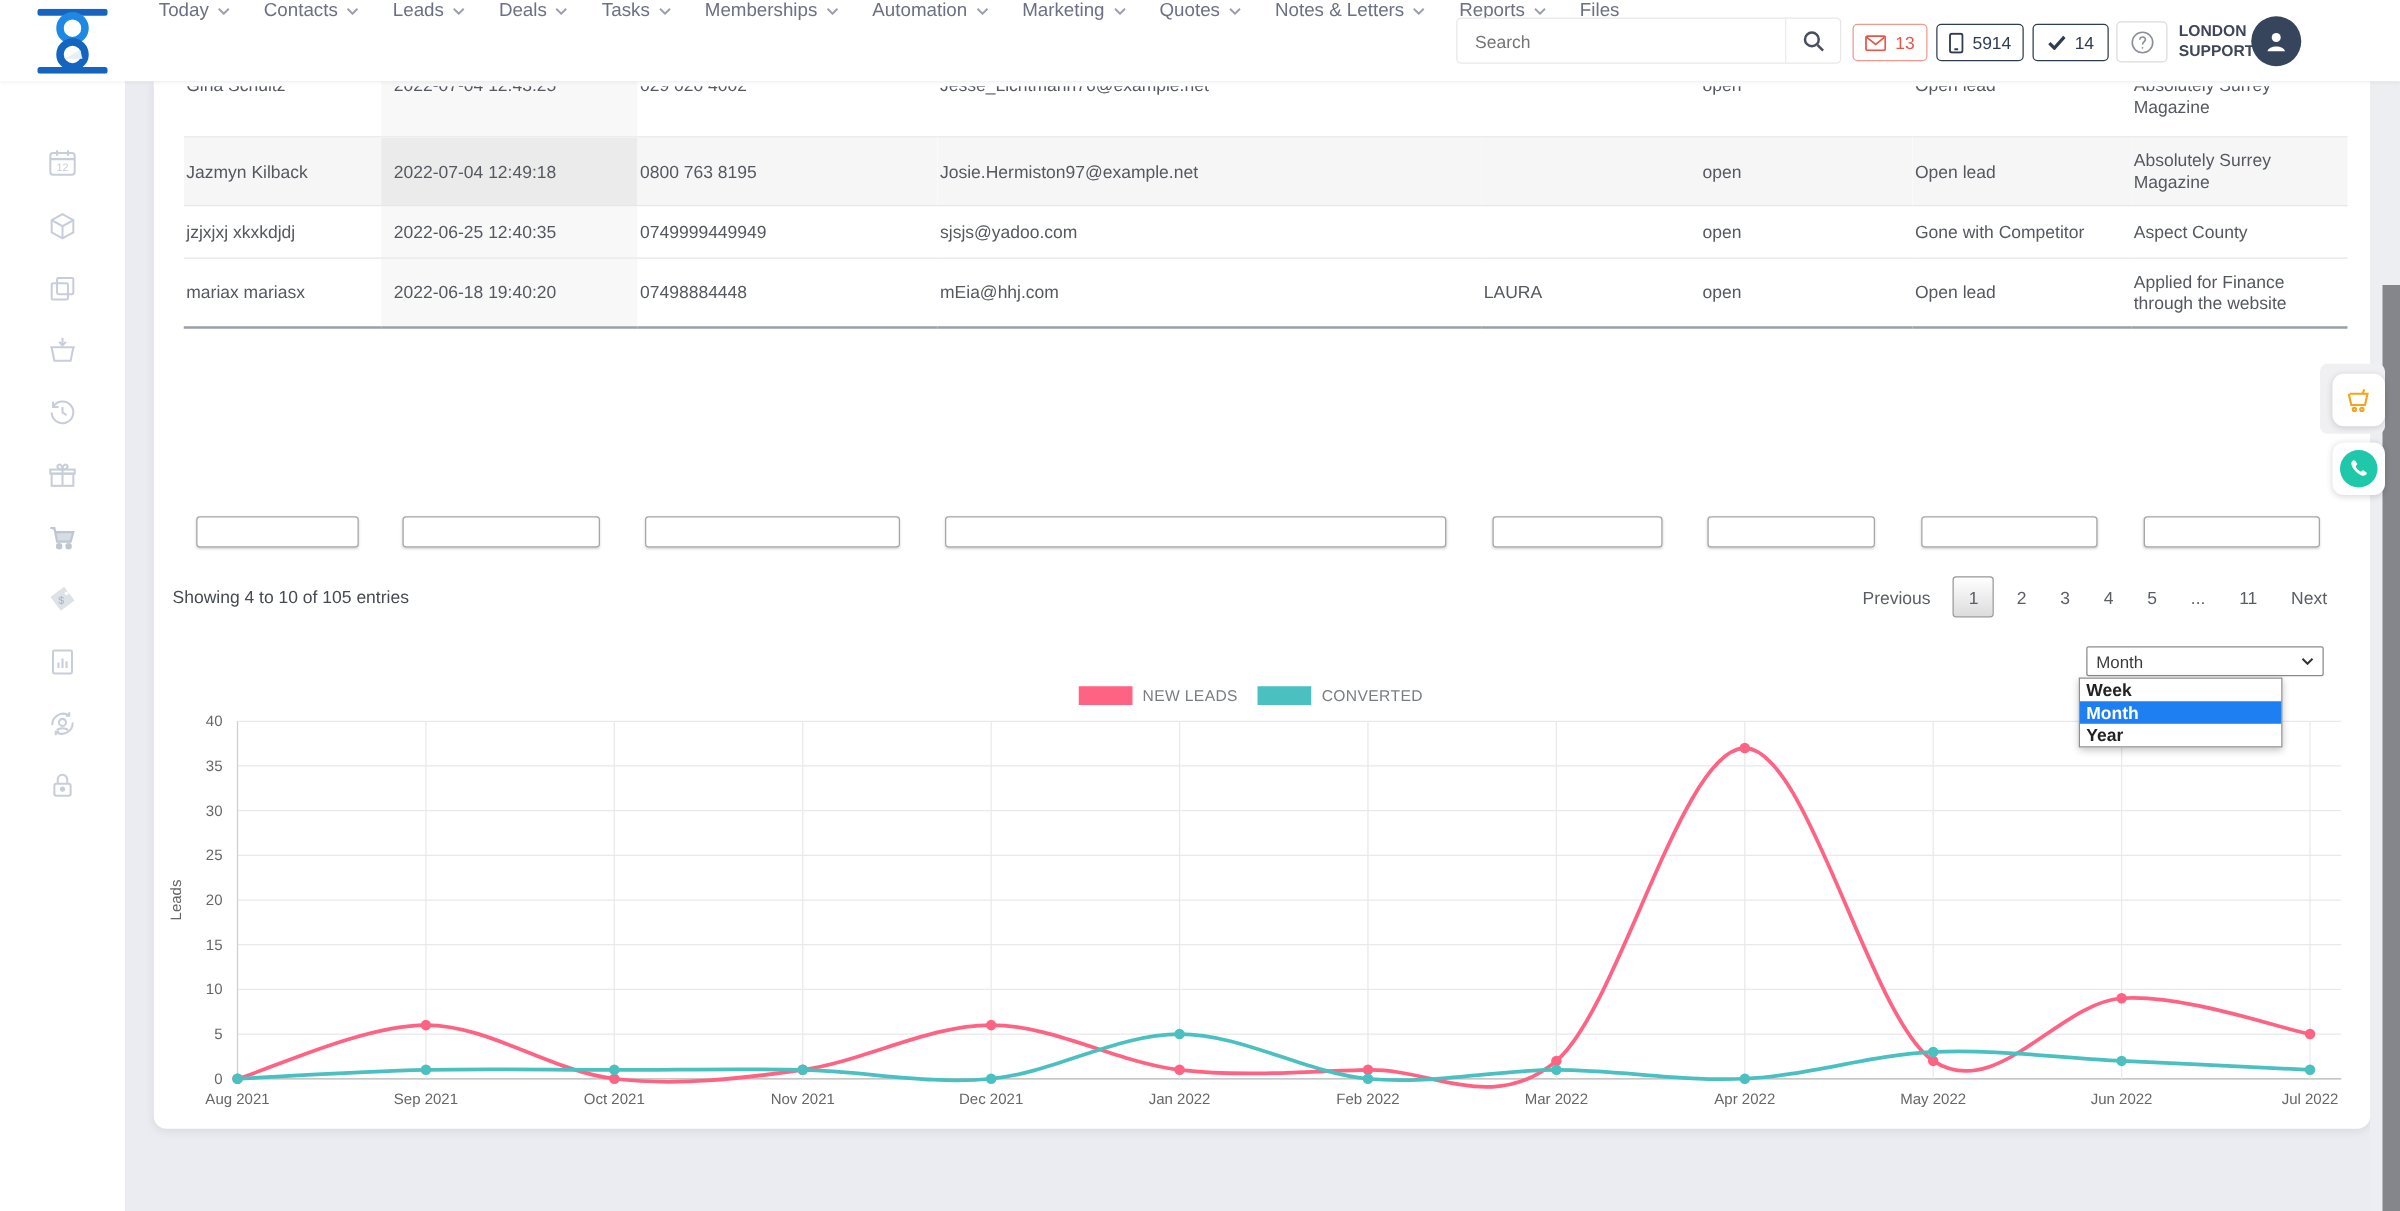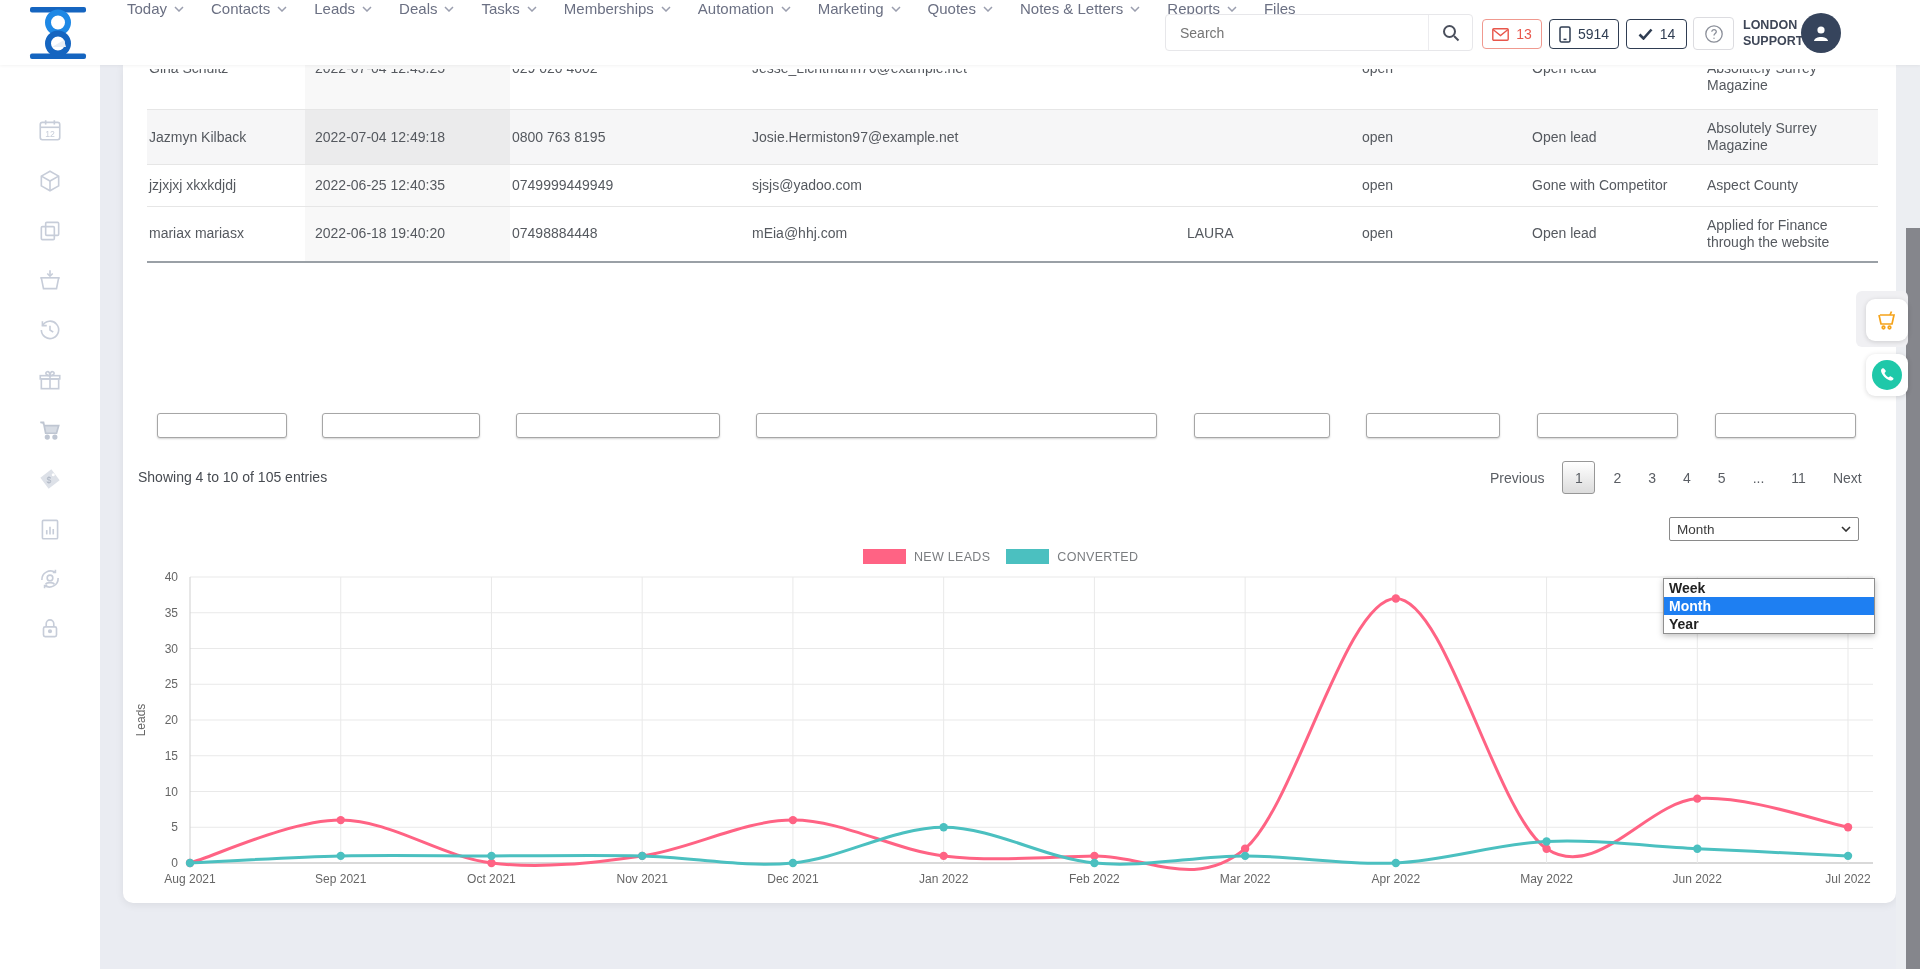--- a/index.html
+++ b/index.html
@@ -50,21 +50,21 @@
 
   
   #chart-svg { position:absolute; left:0; top:0; }
   .legend { position:absolute; left:740px; top:484px; display:flex; gap:16px; align-items:center; }
   .legend-item { display:flex; align-items:flex-end; gap:8px; cursor:pointer; }
   .legend-swatch { width:43px; height:15px; }
   .legend-label { font-size:12.5px; color:#7a7d80; letter-spacing:0.3px; }
 
   
   .select { position:absolute; left:1546px; top:452px; width:190px; height:24px; border:1px solid #8a8a8a; border-radius:2px; background:#fff; display:flex; align-items:center; justify-content:space-between; padding:0 7px; font-size:13.5px; color:#3c3c3c; cursor:pointer; z-index:6; }
-  .dd-list { position:absolute; left:1540px; top:477px; width:212px; background:#fff; border:1px solid #8f8f8f; box-shadow:0 2px 6px rgba(0,0,0,0.25); z-index:7;margin-top:36px; }
+  .dd-list { position:absolute; left:1540px; top:477px; width:163px; background:#fff; border:1px solid #8f8f8f; box-shadow:0 2px 6px rgba(0,0,0,0.25); z-index:7; }
   .dd-item { height:18px; line-height:18px; padding-left:5px; font-size:14px; font-weight:bold; color:#222; cursor:pointer; }
   .dd-item.active { background:#1e7ff2; color:#fff; }
 
   
   .scroll-track { position:absolute; left:1896px; top:65px; width:24px; height:904px; background:#eceef2; z-index:4; }
   .scroll-thumb { position:absolute; left:1906px; top:228px; width:14px; height:741px; background:#85868c; z-index:5; cursor:pointer; }
   .float-panel { position:absolute; left:1856px; top:291px; width:52px; height:56px; background:#f0f0f3; border-radius:6px; z-index:5; }
   .float-btn { position:absolute; width:42px; height:42px; background:#fff; border-radius:9px; box-shadow:0 1px 5px rgba(0,0,0,0.15); display:flex; align-items:center; justify-content:center; cursor:pointer; z-index:6; }
   .fb-cart { left:1866px; top:299px; }
   .fb-phone { left:1866px; top:354px; }

